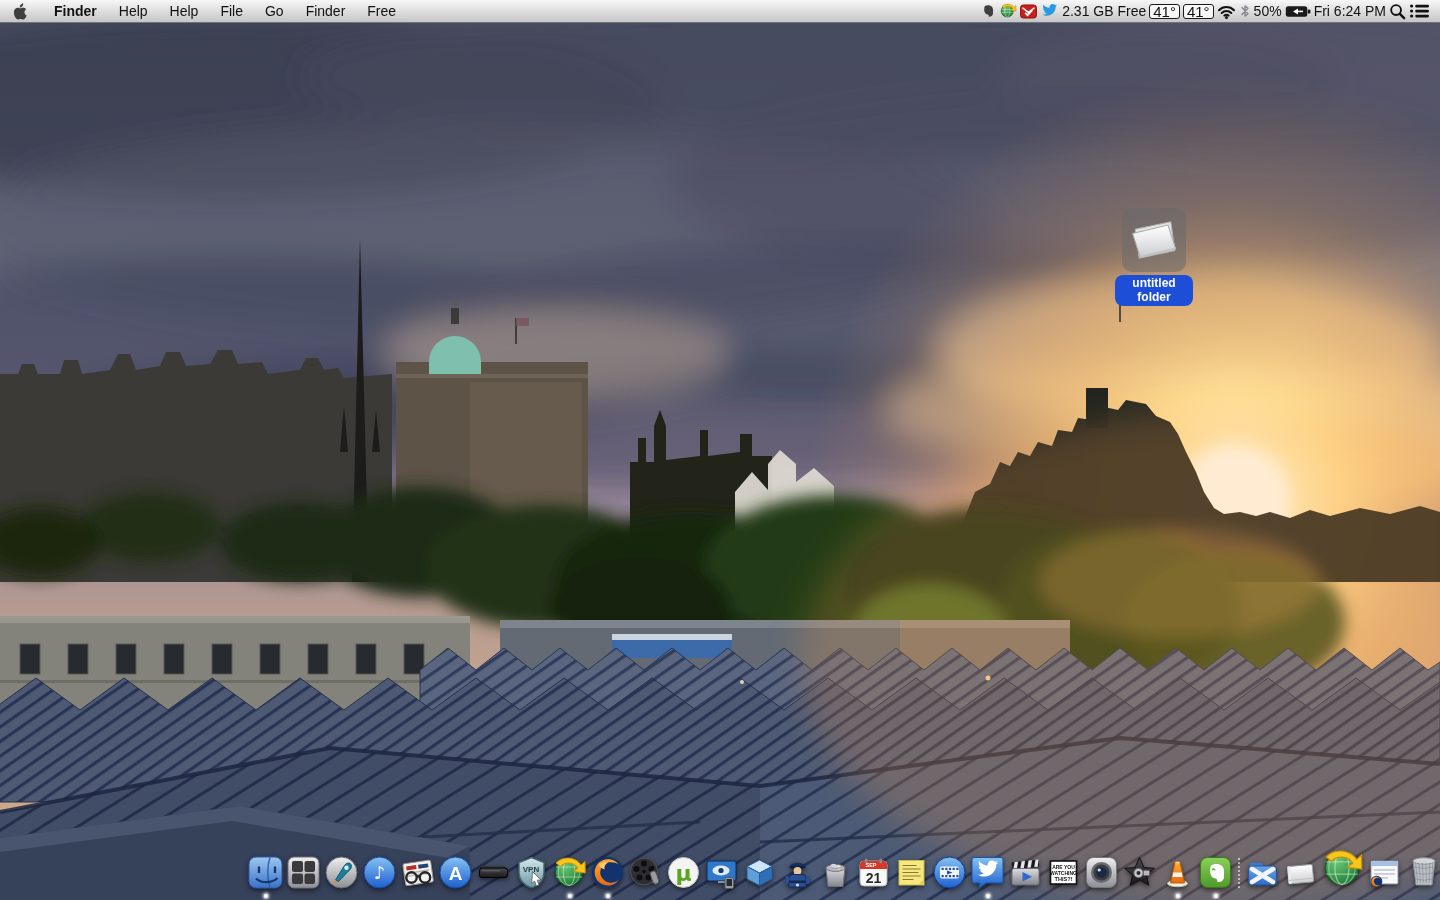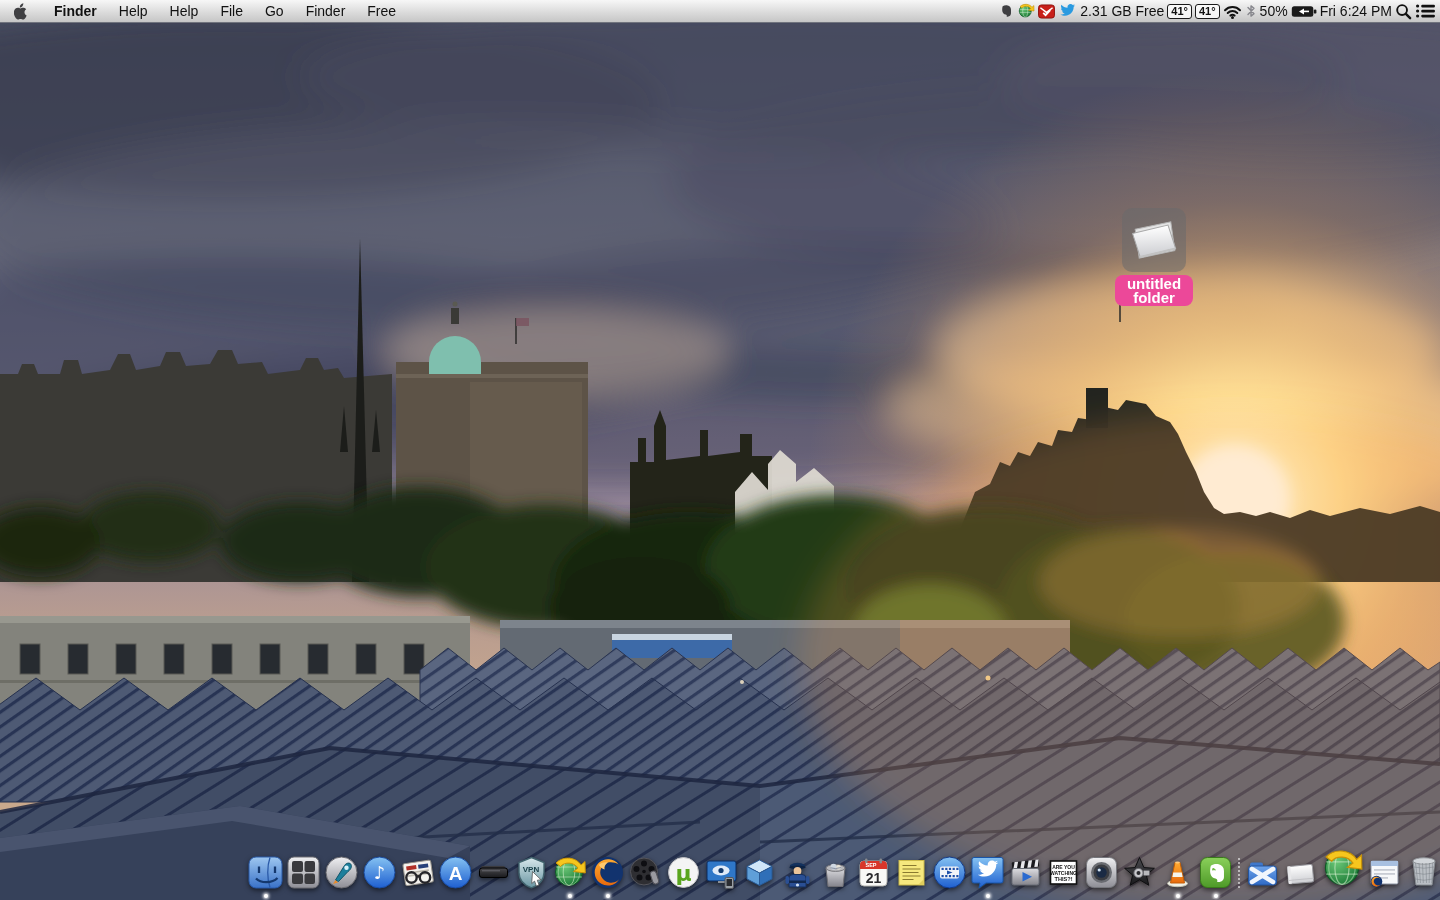--- a/index.html
+++ b/index.html
@@ -6,32 +6,32 @@
     font-family:"Liberation Sans","DejaVu Sans",sans-serif;-webkit-font-smoothing:antialiased;}
   
   .menubar{position:absolute;top:0;left:0;width:1440px;height:22px;z-index:50;
     background:linear-gradient(#f7f7f7,#d9d9d9 60%,#c6c6c6);
     border-bottom:1px solid rgba(40,44,60,.65);
     display:flex;align-items:center;justify-content:space-between;font-size:14px;color:#111;}
   .mleft{display:flex;align-items:center;height:22px;}
   .apple{display:flex;align-items:center;padding:0 12px 0 14px;height:22px;}
   .mi{padding:0 11px;line-height:22px;}
   .mi.bold{font-weight:bold;margin-left:3px;}
-  .mright{display:flex;align-items:center;height:22px;gap:3px;padding-right:4px;}
+  .mright{display:flex;align-items:center;height:22px;gap:3px;padding-right:10px;}
   .sic{display:flex;align-items:center;height:22px;}
   .stx{line-height:22px;white-space:nowrap;}
   .badge{border:1.5px solid #1a1a1a;border-radius:3px;background:rgba(252,252,252,.85);
-    font-size:11px;font-weight:bold;line-height:13px;padding:0 3px;color:#111;}
+    font-size:15px;font-weight:normal;line-height:13px;padding:0 3px;color:#111;}
   
   .wall{position:absolute;top:22px;left:0;width:1440px;height:878px;}
   .dicon{position:absolute;left:1114px;top:208px;width:80px;z-index:10;text-align:center;cursor:default;}
   .dicon .hl{width:64px;height:64px;margin:0 auto;border-radius:10px;background:rgba(105,105,108,.55);
     display:flex;align-items:center;justify-content:center;}
-  .dicon .lbl{display:inline-block;margin-top:3px;background:#ec4899;border-radius:8px;color:#fff;
-    font-size:15px;font-weight:bold;line-height:13.5px;padding:2px 7px;max-width:64px;}
+  .dicon .lbl{display:inline-block;margin-top:3px;background:#1d4ed8;border-radius:8px;color:#fff;
+    font-size:12px;font-weight:bold;line-height:13.5px;padding:2px 7px;max-width:64px;}
   
   .dock{position:absolute;left:247px;bottom:9px;display:flex;align-items:flex-end;gap:1px;z-index:40;}
   .di{position:relative;display:flex;align-items:flex-end;justify-content:center;}
   .di svg{filter:drop-shadow(0 2px 2.5px rgba(0,0,0,.55));}
   .dot{position:absolute;left:50%;transform:translateX(-50%);bottom:-7px;width:4px;height:4px;
     border-radius:50%;background:#fff;box-shadow:0 0 3px 1.2px rgba(255,255,255,.85);}
   .dsep{width:8px;height:36px;display:flex;align-items:center;justify-content:center;}
   .dsep i{display:block;width:0;height:30px;border-left:2px dotted rgba(255,255,255,.55);}
 </style>
 </head>

